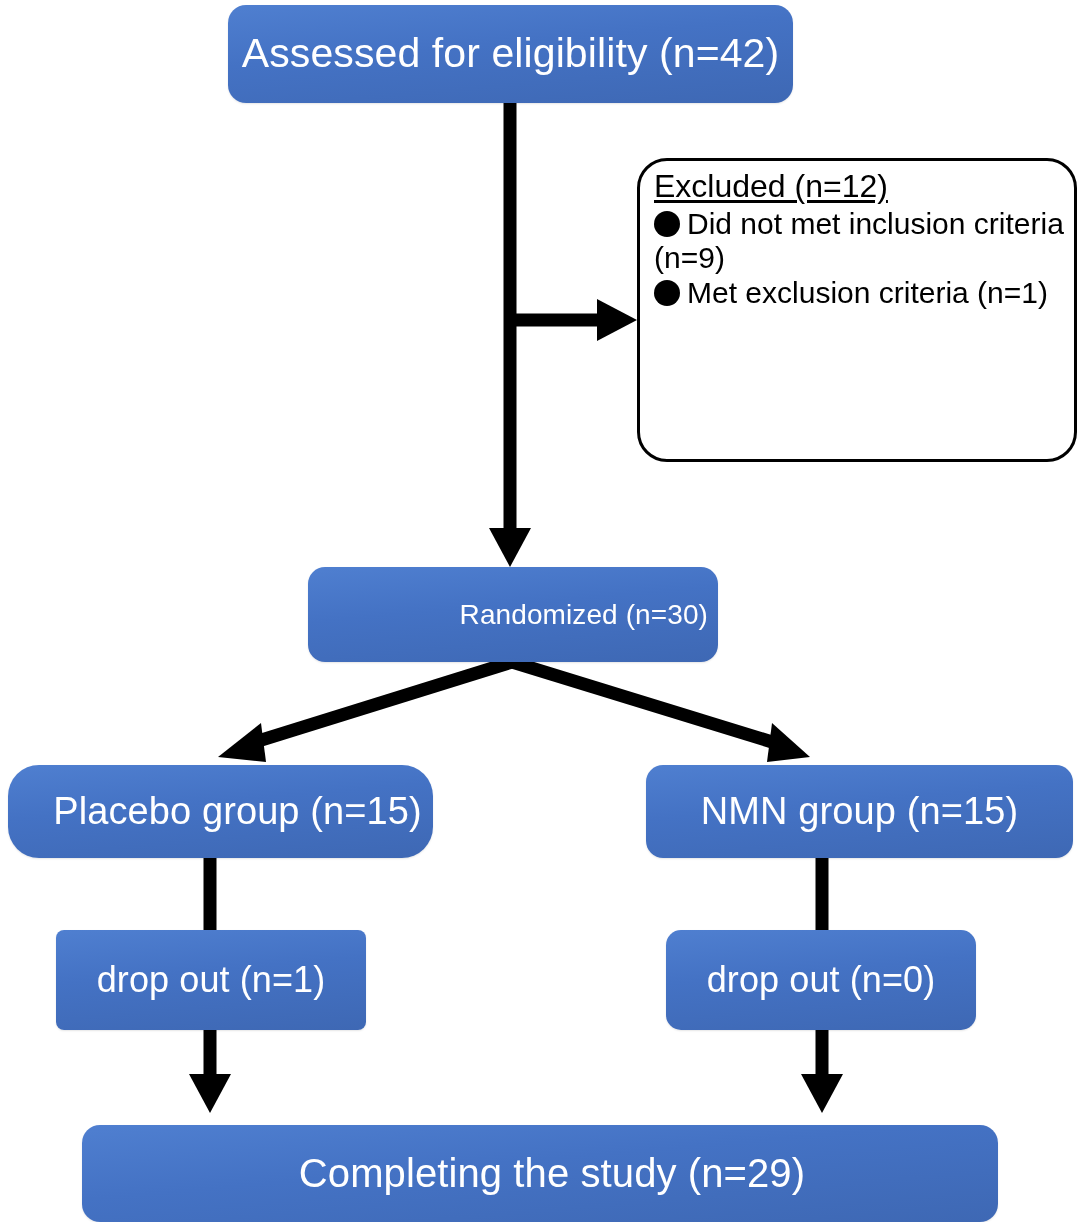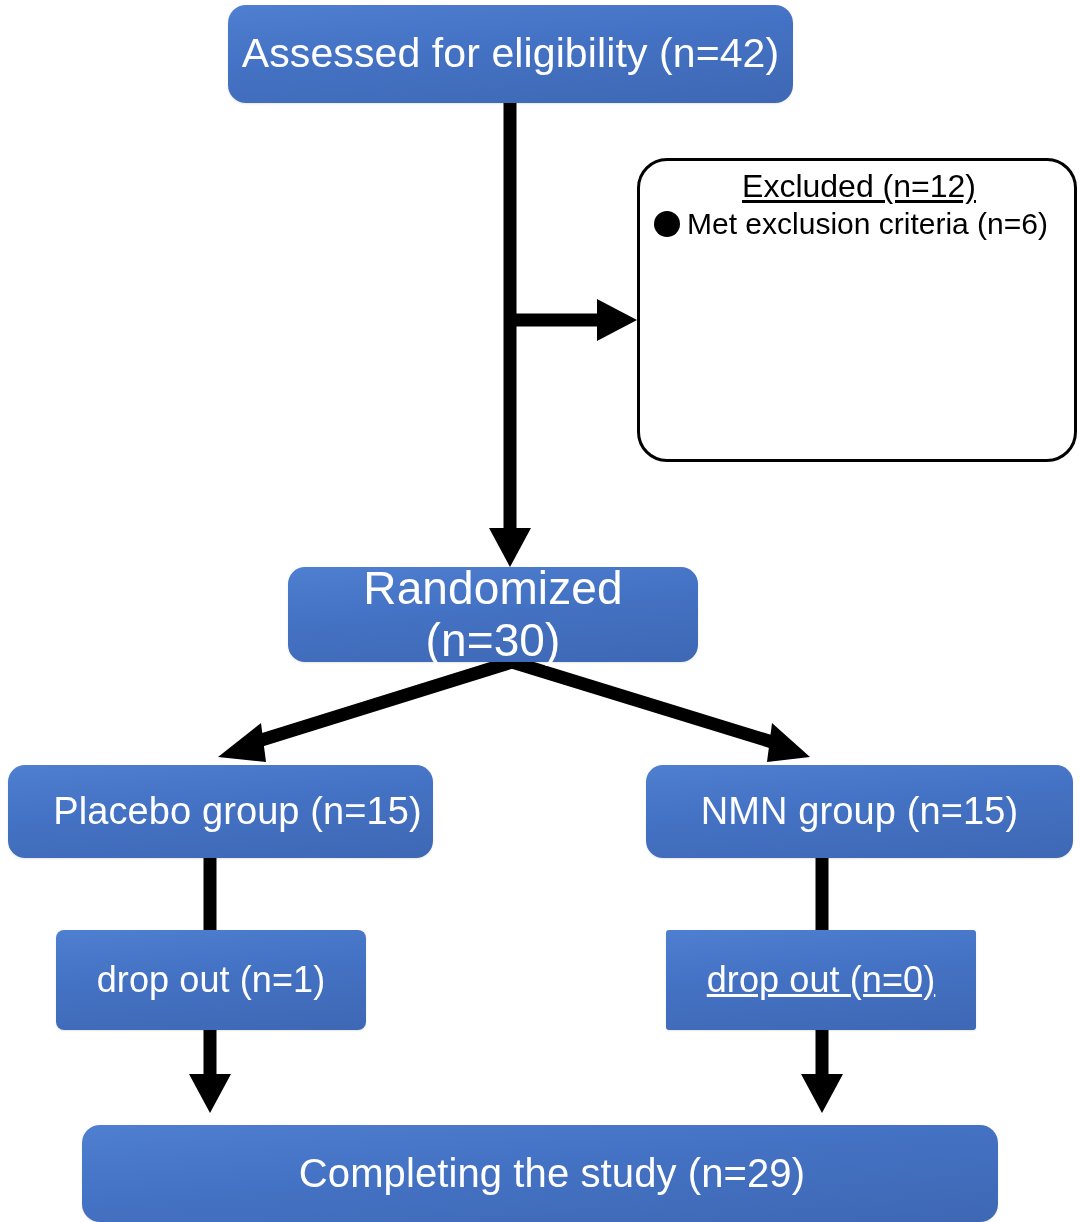--- a/index.html
+++ b/index.html
@@ -20,42 +20,41 @@
     display:flex;align-items:center;justify-content:center;
     text-align:center;
     line-height:1.12;
     z-index:3;
     letter-spacing:.1px;
     box-shadow:0 1px 2px rgba(0,0,0,.10);
   }
   .node span{display:block;padding:0 10px;}
 
   #node-assessed{left:228px;top:5px;width:565px;height:98px;font-size:41px;border-radius:18px;}
-  #node-randomized{left:288px;top:567px;width:410px;height:95px;font-size:46px;border-radius:17px;justify-content:flex-end;}
-  #node-placebo{left:8px;top:765px;width:425px;height:93px;font-size:38px;border-radius:17px;padding-left:34px;}
+  #node-randomized{left:308px;top:567px;width:410px;height:95px;font-size:28px;border-radius:17px;justify-content:flex-end;}
+  #node-placebo{left:8px;top:765px;width:425px;height:93px;font-size:38px;border-radius:31px;padding-left:34px;}
   #node-nmn{left:608px;top:765px;width:427px;height:93px;font-size:38px;border-radius:17px;margin-left:38px;}
   #node-dropout-placebo{left:56px;top:930px;width:310px;height:100px;font-size:36px;border-radius:8px;}
-  #node-dropout-nmn{left:666px;top:930px;width:310px;height:100px;font-size:36px;border-radius:3px;text-decoration:underline;}
+  #node-dropout-nmn{left:666px;top:930px;width:310px;height:100px;font-size:36px;border-radius:15px;}
   #node-completing{left:82px;top:1125px;width:916px;height:97px;font-size:40px;border-radius:18px;padding-left:24px;}
 
   
   #node-excluded{
     position:absolute;left:637px;top:158px;width:440px;height:304px;
     box-sizing:border-box;
     background:#ffffff;
     border:3px solid #000000;
     border-radius:30px;
     z-index:3;
     color:#000;
     padding:8px 10px 6px 14px;
     font-size:30px;
     line-height:1.12;
   }
   #excluded-title{
-    text-align:center;
     text-decoration:underline;
     text-underline-offset:3px;
     font-size:32px;
     margin-bottom:2px;
   }
   .excl-item{
     display:block;
     text-indent:0;
     margin:0;
     font-size:30px;
@@ -96,21 +95,24 @@
     <polygon points="822,1113 801,1074 843,1074" fill="#000"></polygon>
   </svg>
 
   <div class="node" id="node-assessed">
     <span>Assessed for eligibility (n=42)</span>
   </div>
 
   <div id="node-excluded">
     <div id="excluded-title">Excluded (n=12)</div>
     <div class="excl-item">
-      <span class="bullet"></span><span>Met exclusion criteria (n=6)</span>
+      <span class="bullet"></span><span>Did not met inclusion criteria (n=9)</span>
+    </div>
+    <div class="excl-item">
+      <span class="bullet"></span><span>Met exclusion criteria (n=1)</span>
     </div>
   </div>
 
   <div class="node" id="node-randomized">
     <span>Randomized (n=30)</span>
   </div>
 
   <div class="node" id="node-placebo">
     <span>Placebo group (n=15)</span>
   </div>

